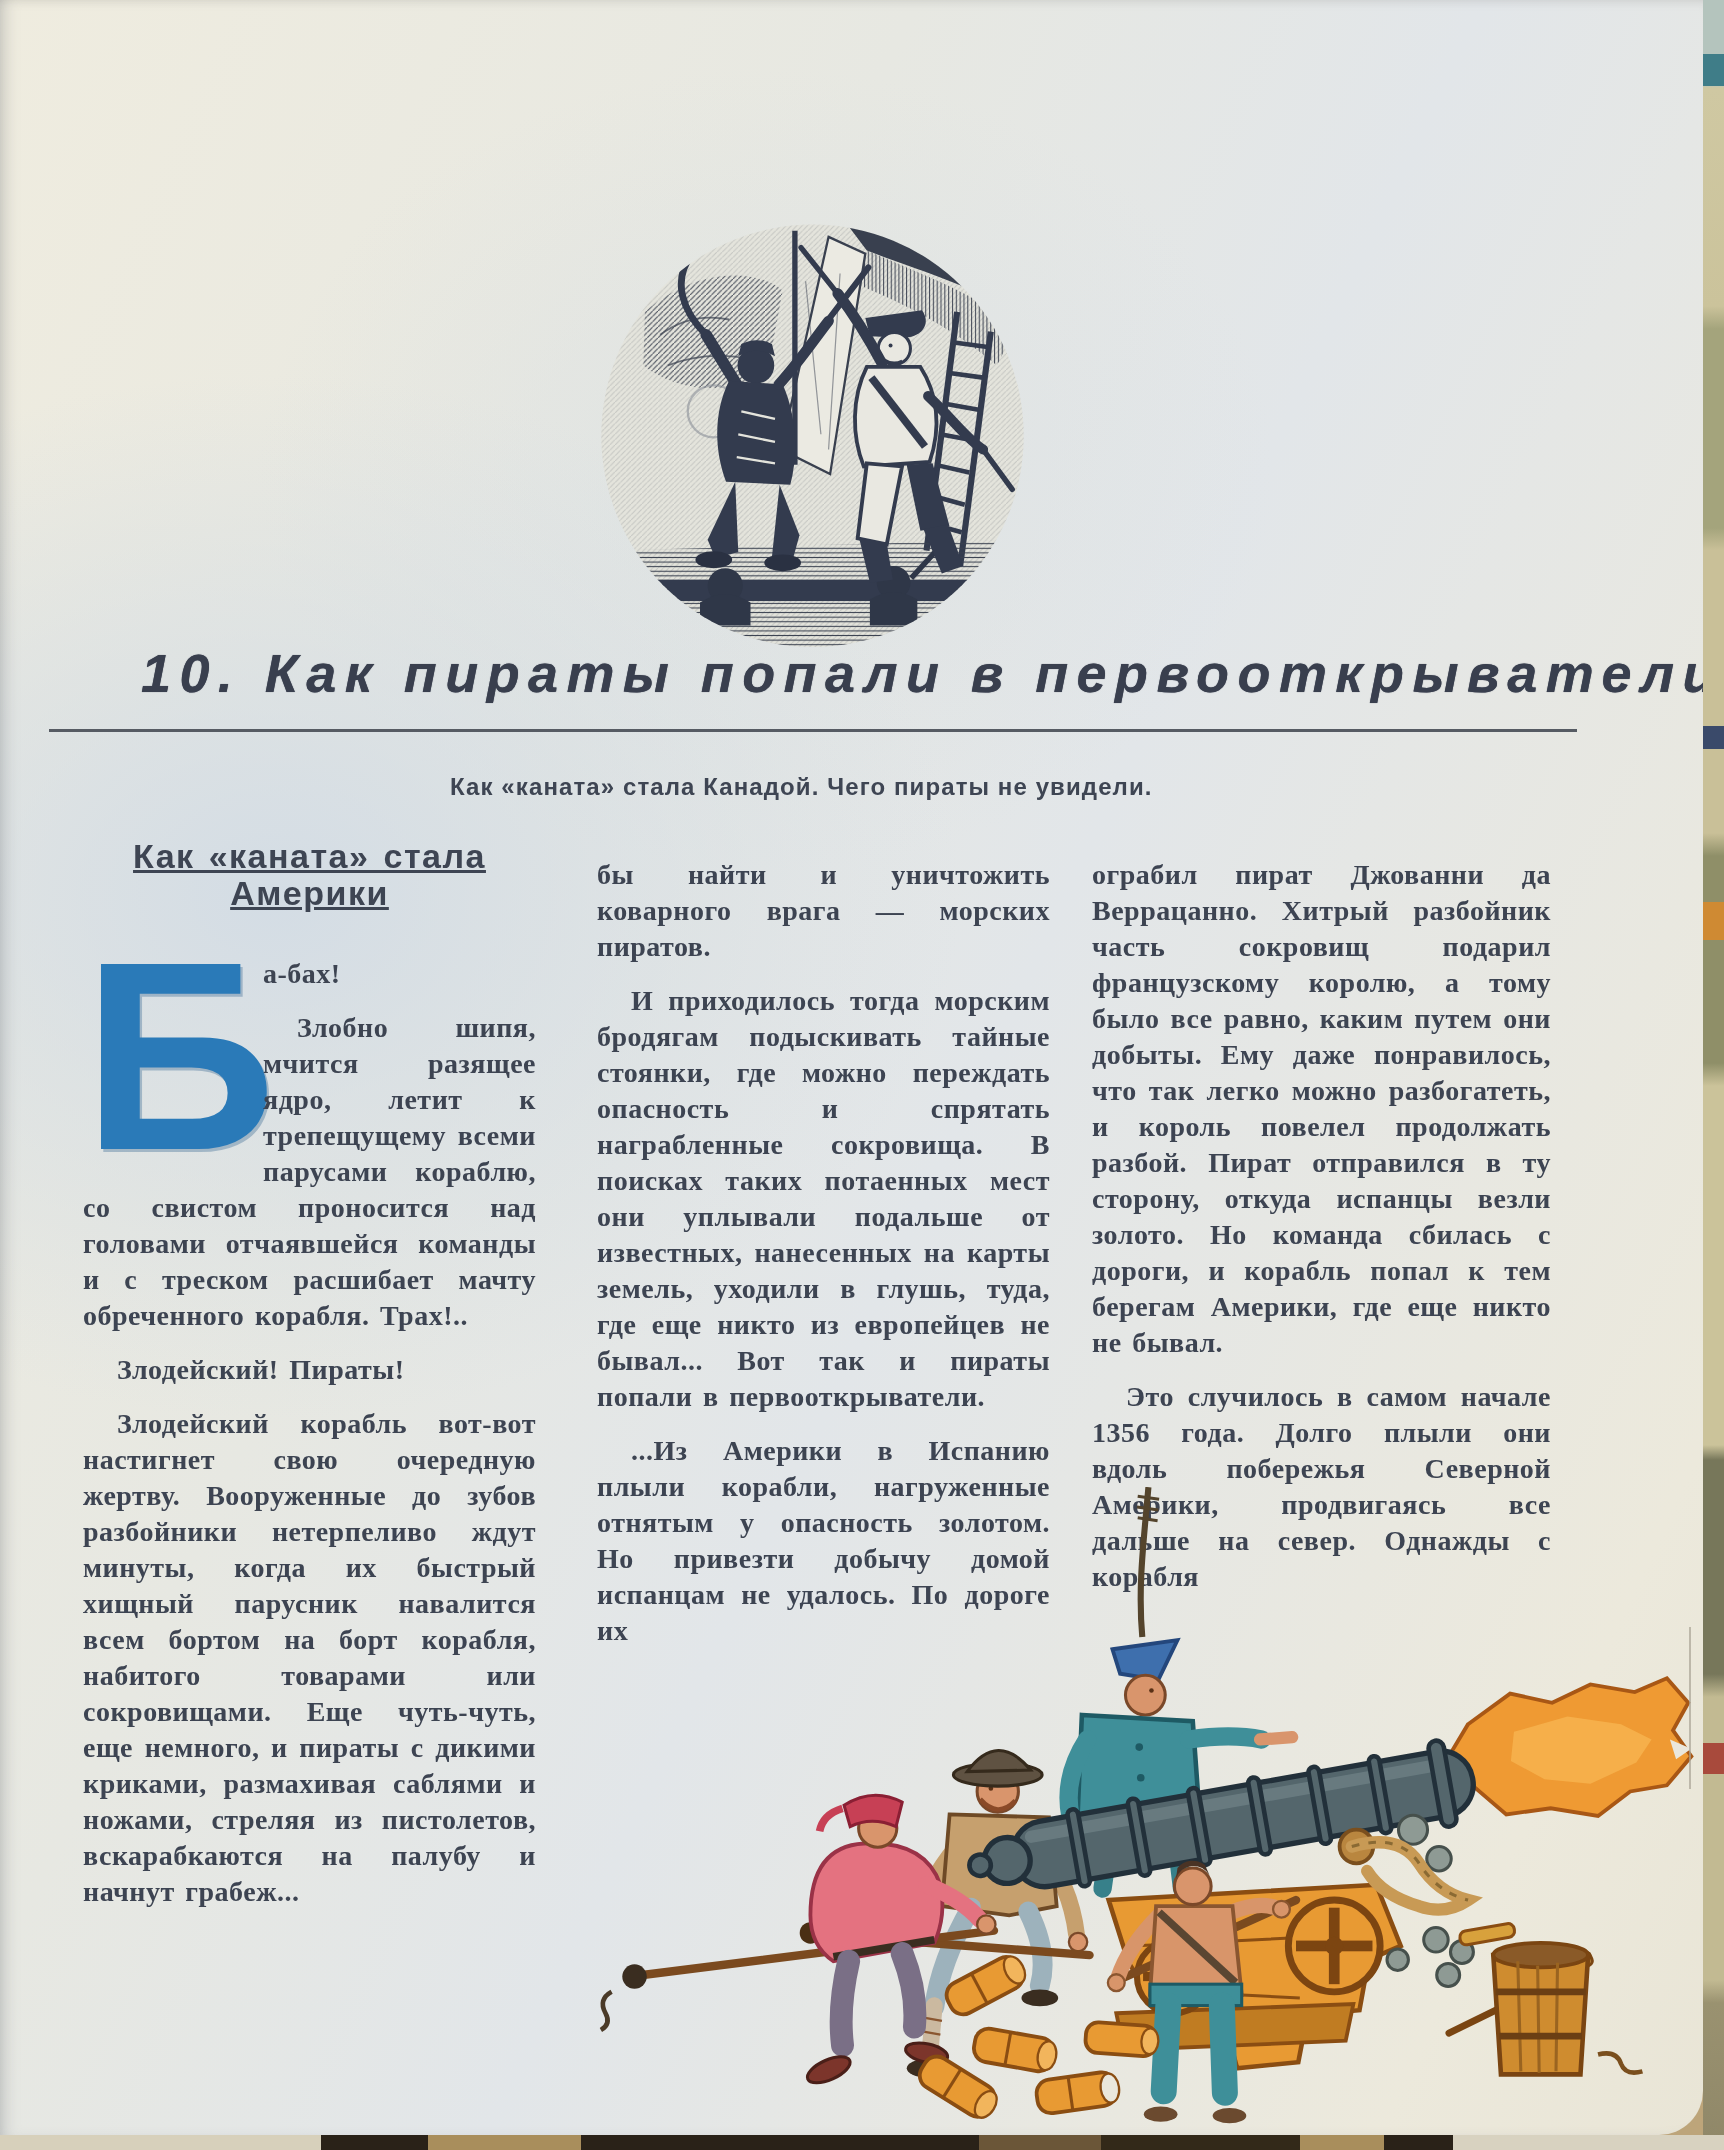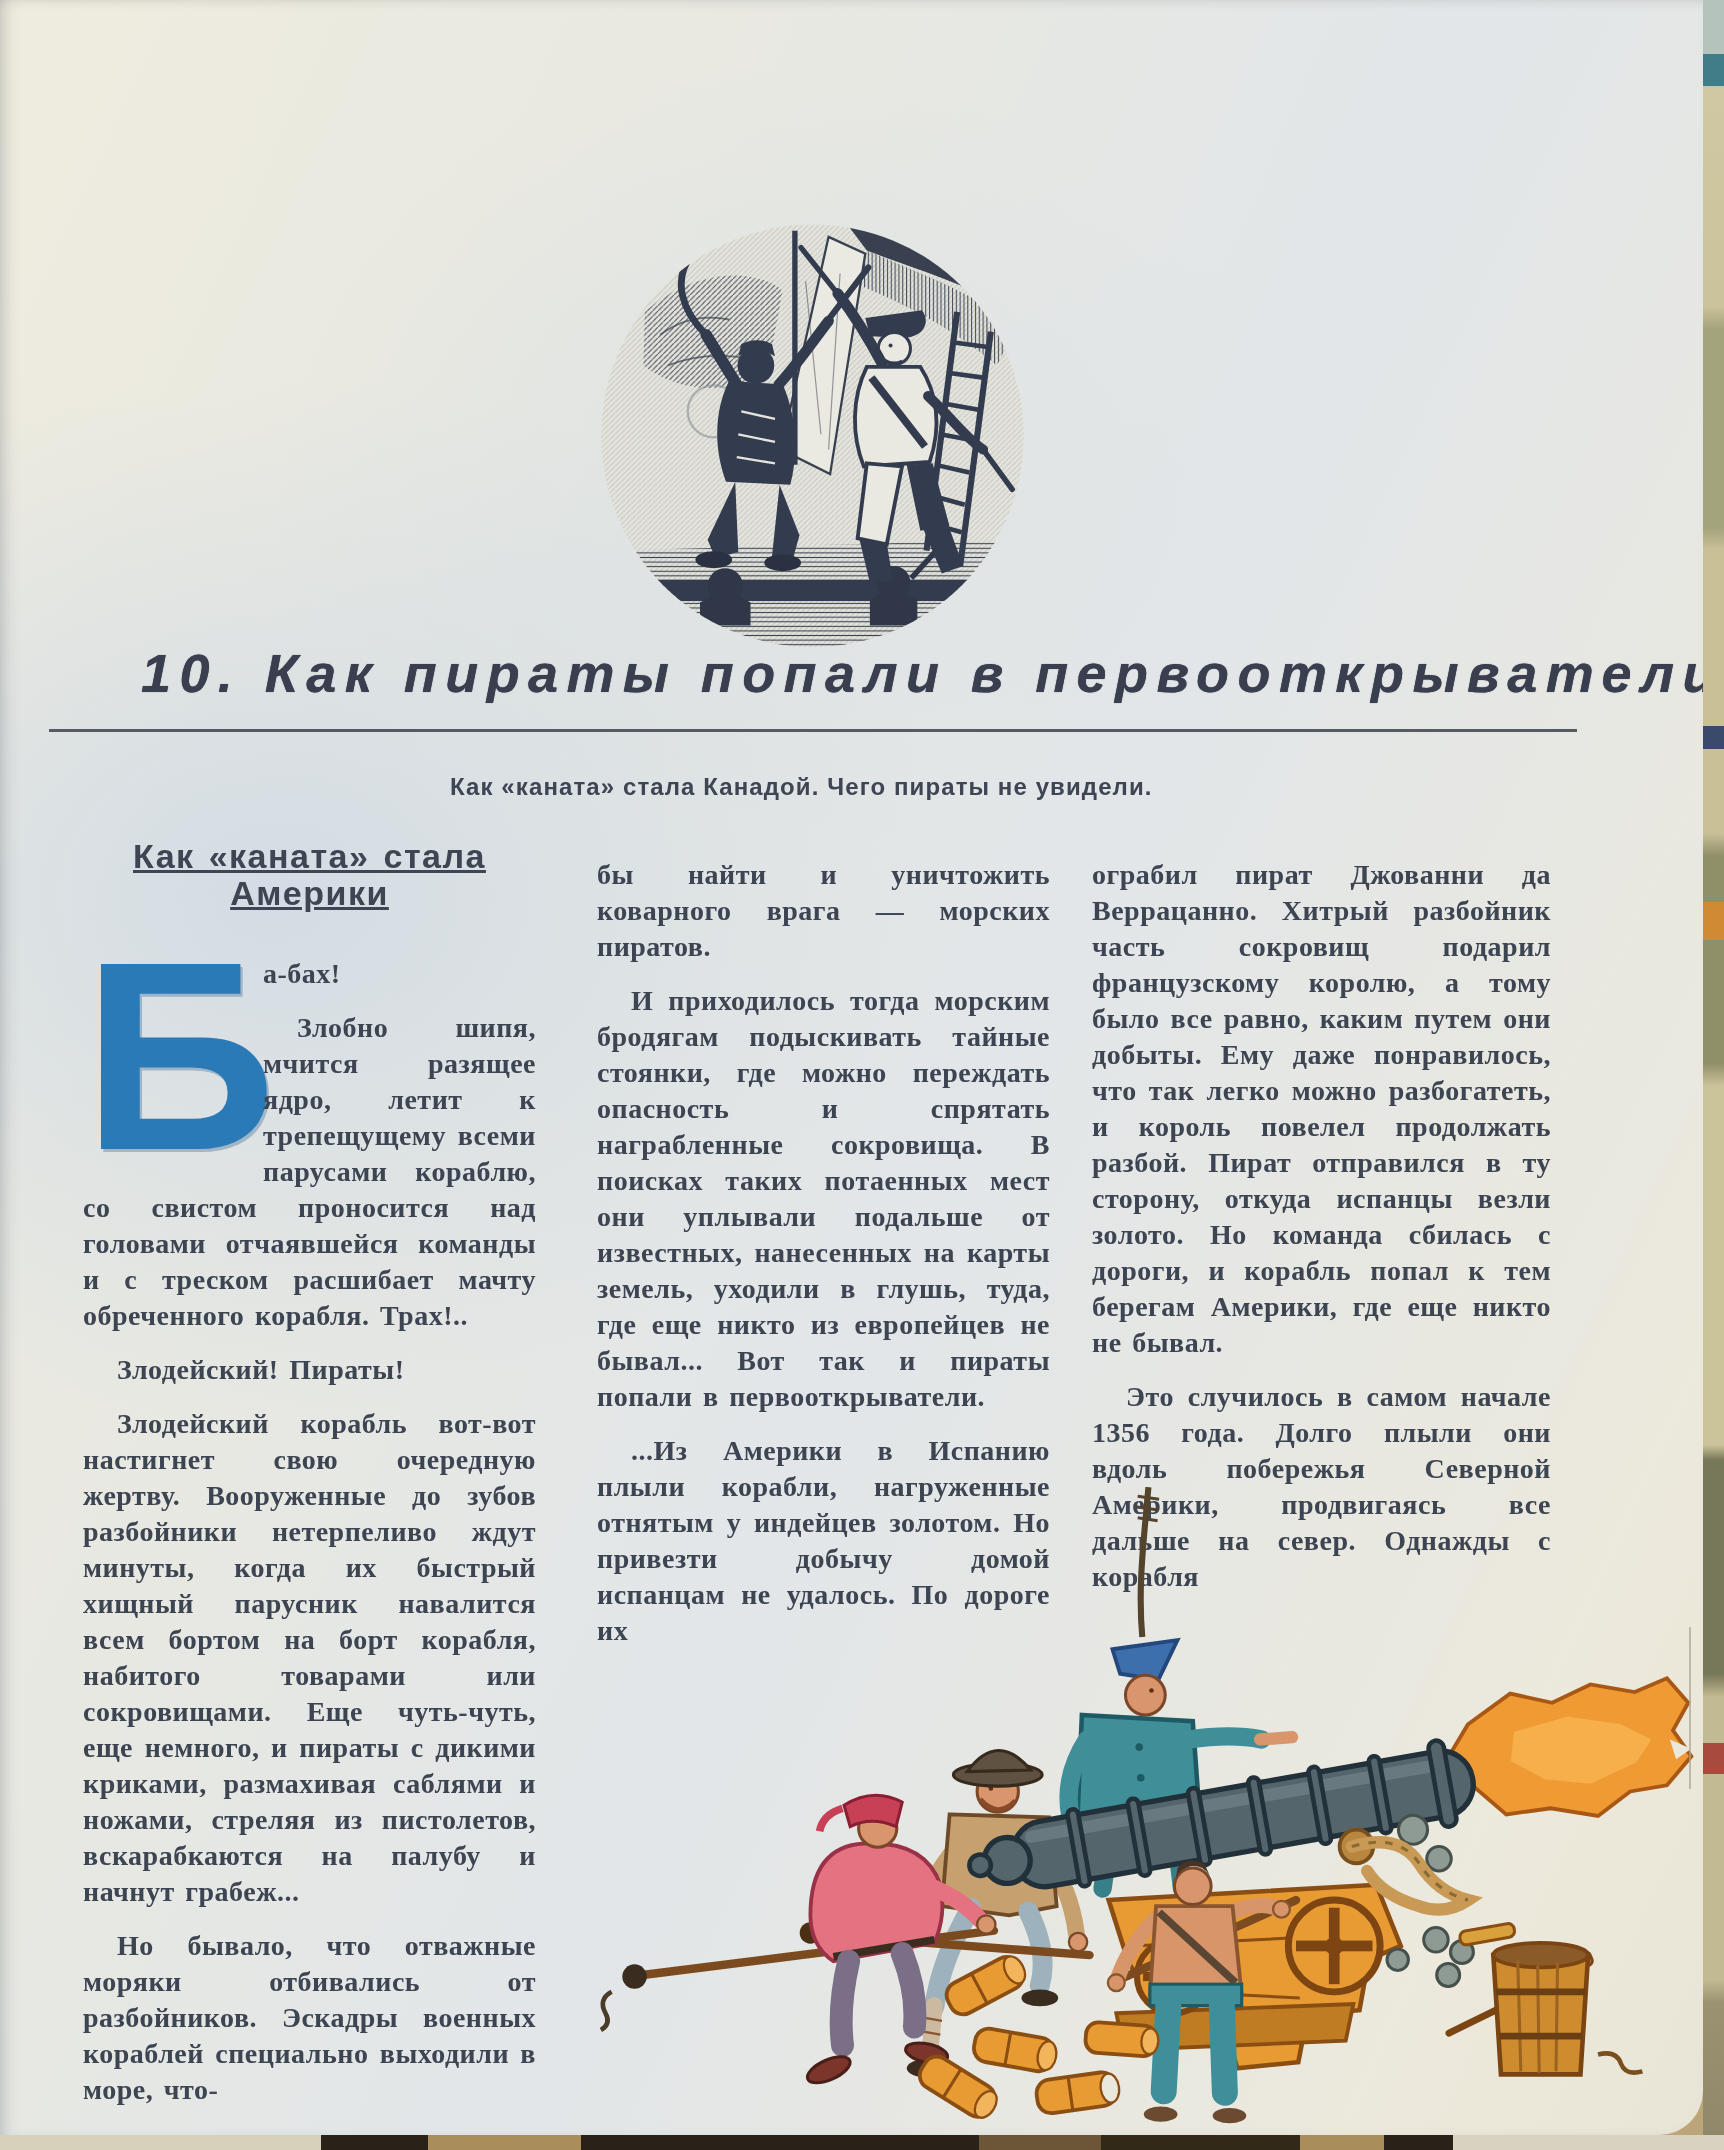--- a/index.html
+++ b/index.html
@@ -153,27 +153,26 @@
 
     <div class="col" style="left:65px;top:838px;width:489px;height:1170px;">
       <div class="colhead">
         <div>Как «каната» стала</div>
         <div>Америки</div>
       </div>
       <p><span class="dropcap">Б</span><span>а-бах!</span></p>
       <p class="ind">Злобно шипя, мчится разящее ядро, летит к трепещущему всеми парусами кораблю, со свистом проносится над головами отчаявшейся команды и с треском расшибает мачту обреченного корабля. Трах!..</p>
       <p class="ind">Злодейский! Пираты!</p>
       <p class="ind">Злодейский корабль вот-вот настигнет свою очередную жертву. Вооруженные до зубов разбойники нетерпеливо ждут минуты, когда их быстрый хищный парусник навалится всем бортом на борт корабля, набитого товарами или сокровищами. Еще чуть-чуть, еще немного, и пираты с дикими криками, размахивая саблями и ножами, стреляя из пистолетов, вскарабкаются на палубу и начнут грабеж...</p>
-      <p class="ind">Но бывало, что отважные моряки отбивались от разбойников. Эскадры военных кораблей специально выходили в море, что-</p>
     </div>
 
     <div class="col" style="left:579px;top:839px;width:489px;height:688px;">
       <p>бы найти и уничтожить коварного врага — морских пиратов.</p>
       <p class="ind">И приходилось тогда морским бродягам подыскивать тайные стоянки, где можно переждать опасность и спрятать награбленные сокровища. В поисках таких потаенных мест они уплывали подальше от известных, нанесенных на карты земель, уходили в глушь, туда, где еще никто из европейцев не бывал... Вот так и пираты попали в первооткрыватели.</p>
-      <p class="ind">...Из Америки в Испанию плыли корабли, нагруженные отнятым у индейцев золотом. Но привезти добычу домой испанцам не удалось. По дороге их</p>
+      <p class="ind">...Из Америки в Испанию плыли корабли, нагруженные отнятым у опасность золотом. Но привезти добычу домой испанцам не удалось. По дороге их</p>
     </div>
 
     <div class="col" style="left:1074px;top:839px;width:495px;height:688px;">
       <p>ограбил пират Джованни да Веррацанно. Хитрый разбойник часть сокровищ подарил французскому королю, а тому было все равно, каким путем они добыты. Ему даже понравилось, что так легко можно разбогатеть, и король повелел продолжать разбой. Пират отправился в ту сторону, откуда испанцы везли золото. Но команда сбилась с дороги, и корабль попал к тем берегам Америки, где еще никто не бывал.</p>
       <p class="ind">Это случилось в самом начале 1356 года. Долго плыли они вдоль побережья Северной Америки, продвигаясь все дальше на север. Однажды с корабля</p>
     </div>
 
     <div class="cannon">
       <svg width="1144" height="664" viewBox="0 0 1496 868">
 

